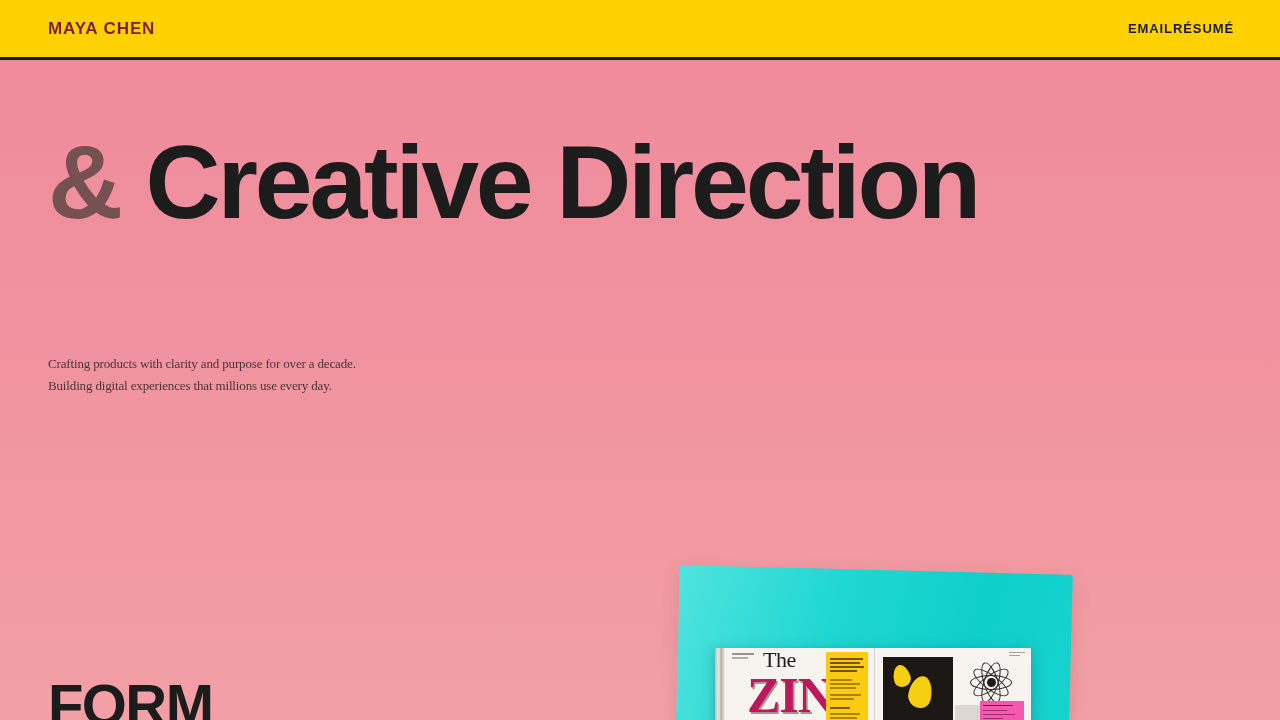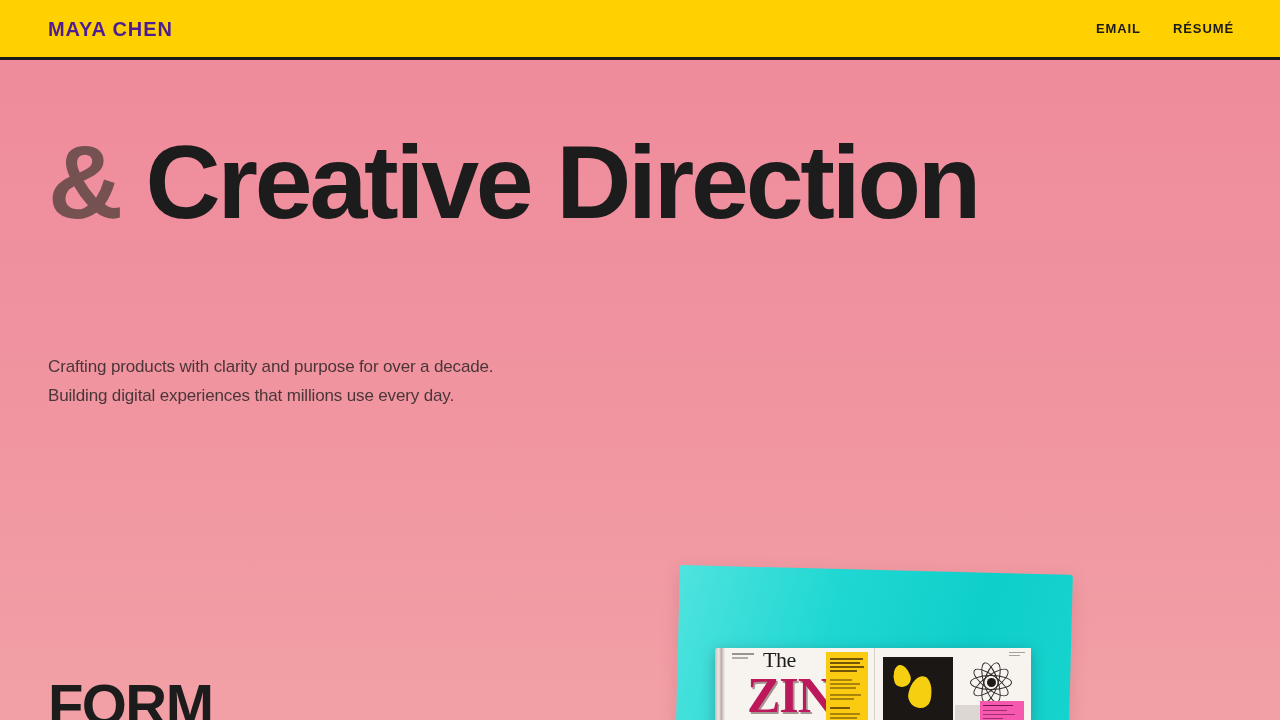--- a/index.html
+++ b/index.html
@@ -34,32 +34,31 @@
     background:#FFD100;
     border-bottom:3px solid #1A1A1A;
     display:flex;
     align-items:center;
     justify-content:space-between;
     padding:0 46px 0 48px;
     z-index:40;
   }
 
   .brand {
-    font-size:20px;
+    font-size:17px;
     font-weight:bold;
     letter-spacing:0.9px;
-    color:#4c1d95;
+    color:#7f1d1d;
     line-height:1;
     white-space:nowrap;
   }
 
   .nav {
     display:flex;
     align-items:center;
-    gap:32px;
   }
 
   .nav-link {
     font-size:13px;
     font-weight:bold;
     letter-spacing:0.9px;
     color:#1A1A1A;
     text-decoration:none;
     line-height:1;
     white-space:nowrap;
@@ -88,25 +87,26 @@
   .headline .l2 { display:block; }
   .amp {
     color:#5C4442;
     opacity:0.82;
   }
 
   .subtitle {
     position:absolute;
     top:290px;
     left:48px;
-    font-size:17px;
+    font-size:13px;
     line-height:1.68;
     color:#4A3638;
     letter-spacing:-0.15px;
     white-space:nowrap;
+    font-family:Liberation Serif, serif;
   }
   .subtitle span { display:block; }
 
   
   .section-word {
     position:absolute;
     left:48px;
     top:676px;
     font-size:58px;
     font-weight:bold;

